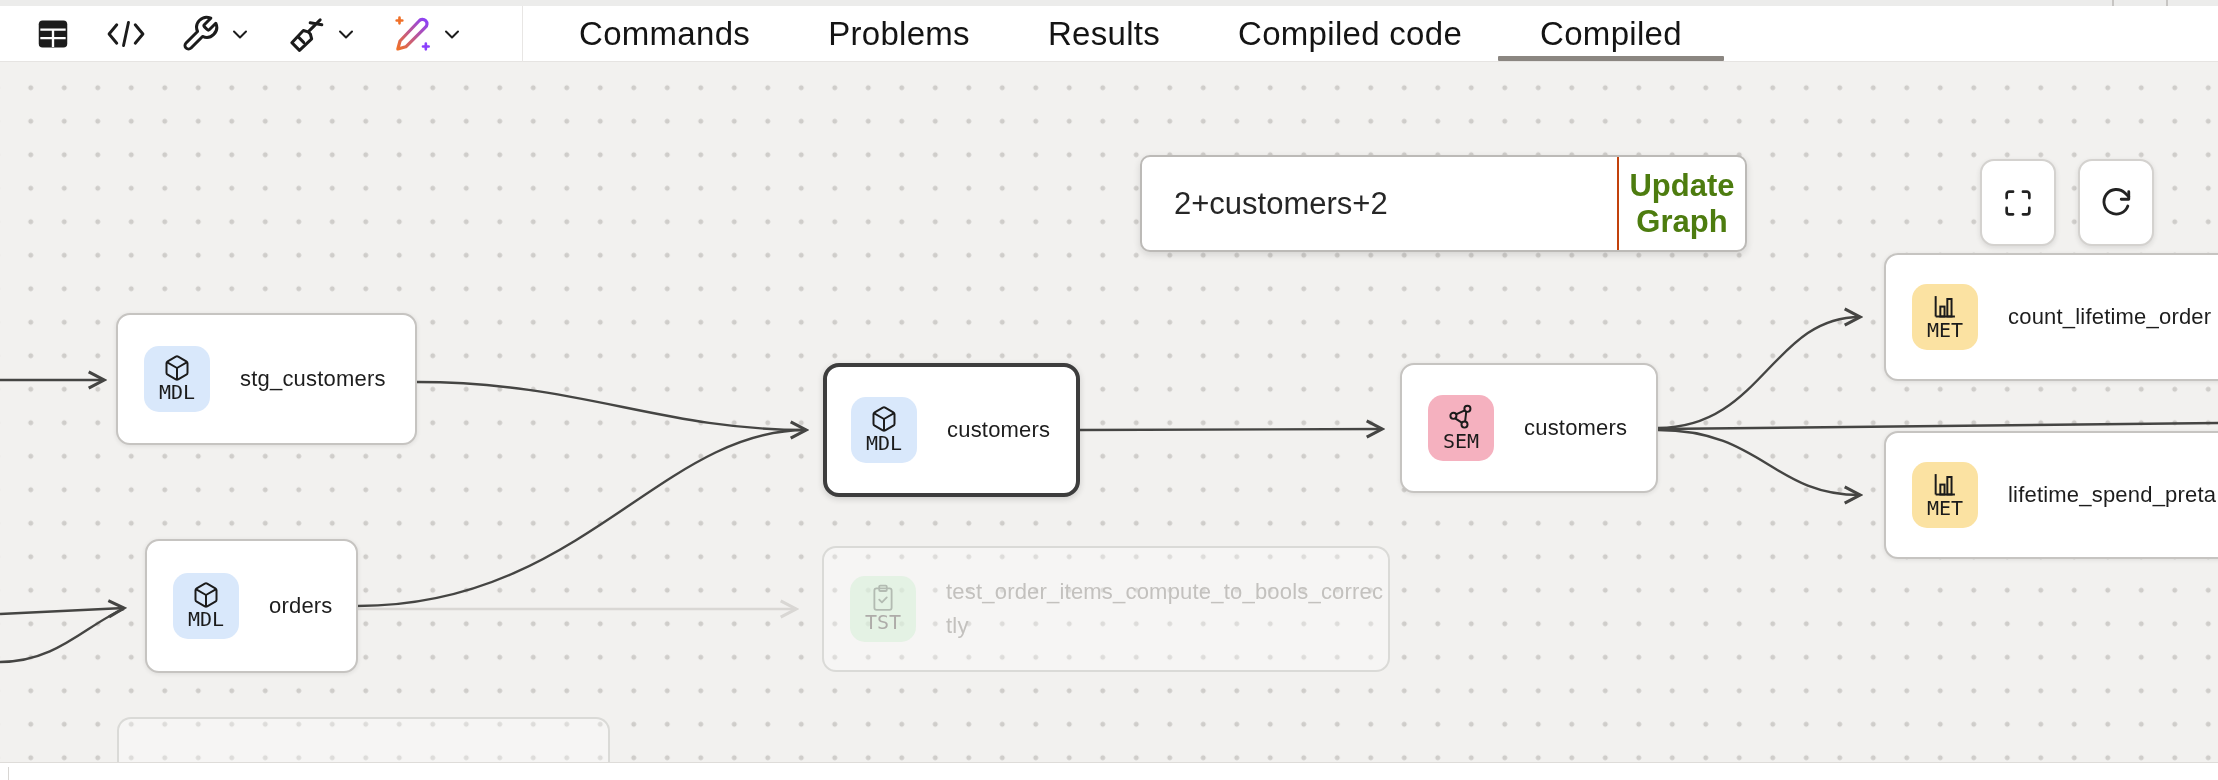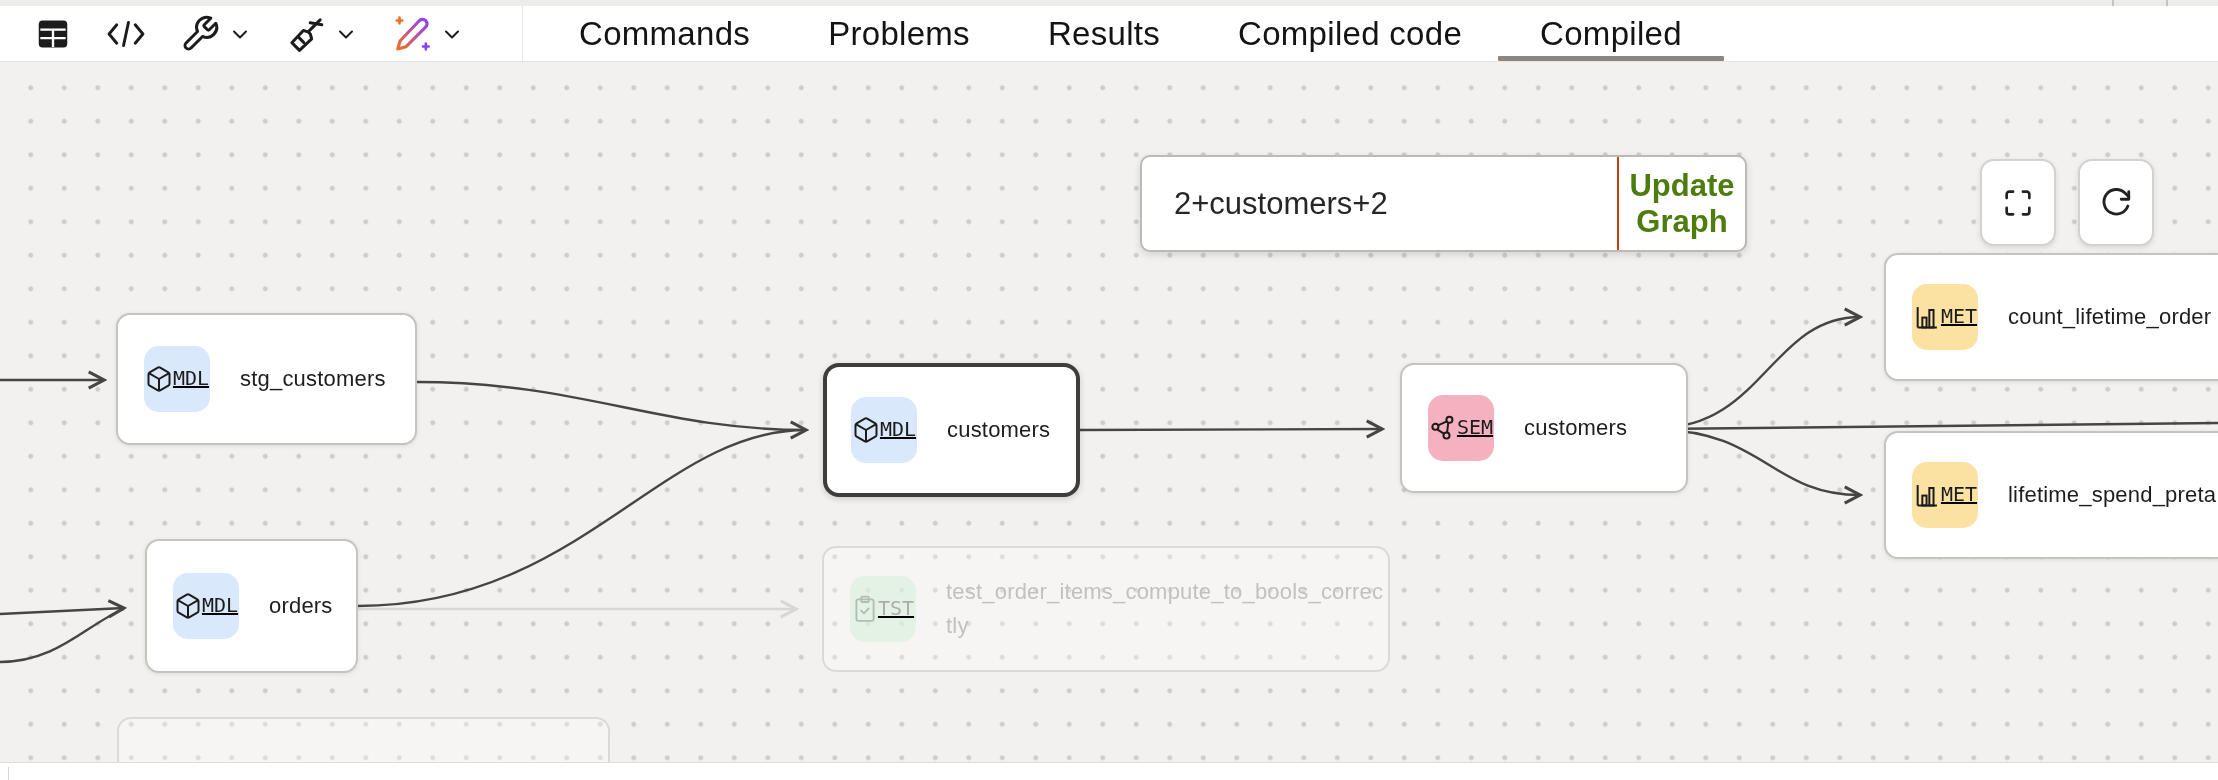--- a/index.html
+++ b/index.html
@@ -33,21 +33,21 @@
   .edges { position:absolute; left:0; top:0; width:2218px; height:700px; }
 
   
   .node { position:absolute; background:#ffffff; border:2px solid #c6c4c1; border-radius:14px;
           box-shadow:0 1px 4px rgba(40,40,40,.10); display:flex; align-items:center;
           gap:30px; padding-left:26px; cursor:pointer; }
   .node.selected { border:4px solid #3d3d3d; border-radius:16px; padding-left:24px;
                    box-shadow:0 2px 6px rgba(40,40,40,.18); }
   .node-label { font-size:22px; color:#1d1d1d; letter-spacing:.2px; }
   .badge { width:66px; height:66px; border-radius:15px; flex:0 0 66px;
-           display:flex; align-items:center; justify-content:center;text-decoration:underline; }
+           display:flex; flex-direction:column; align-items:center; justify-content:center; }
   .badge svg { display:block; }
   .badge-label { font-family:"DejaVu Sans Mono", monospace; font-size:20px; color:#1b1b1b;
                  margin-top:-2px; letter-spacing:0; }
   .badge-model    { background:#d9e8fb; }
   .badge-semantic { background:#f5b1bf; }
   .badge-metric   { background:#fbe2a2; }
   .badge-test     { background:#e3f3e3; }
 
   .node.faded { background:rgba(255,255,255,.30); border-color:rgba(185,183,180,.45);
                 box-shadow:none; }
@@ -209,21 +209,21 @@
       <svg width="26" height="28" viewBox="0 0 24 26">
         <rect x="4" y="4" width="16" height="20" rx="2" fill="none" stroke="#b3bbb2" stroke-width="1.7"></rect>
         <rect x="8.5" y="1.5" width="7" height="5" rx="1" fill="none" stroke="#b3bbb2" stroke-width="1.7"></rect>
         <path d="M8.5 14.5l2.5 2.5 4.5-4.5" fill="none" stroke="#b3bbb2" stroke-width="1.7" stroke-linecap="round" stroke-linejoin="round"></path>
       </svg>
       <div class="badge-label">TST</div>
     </div>
     <div class="node-label">test_order_items_compute_to_bools_correctly</div>
   </div>
 
-  <div class="node" style="left:1400px;top:301px;width:288px;height:130px">
+  <div class="node" style="left:1400px;top:301px;width:258px;height:130px">
     <div class="badge badge-semantic">
       <svg width="28" height="28" viewBox="0 0 24 24">
         <circle cx="17.5" cy="5" r="2.6" fill="none" stroke="#1b1b1b" stroke-width="1.7"></circle>
         <circle cx="5.5" cy="11" r="2.6" fill="none" stroke="#1b1b1b" stroke-width="1.7"></circle>
         <circle cx="15" cy="18.5" r="2.6" fill="none" stroke="#1b1b1b" stroke-width="1.7"></circle>
         <path d="M15.2 6.3L7.8 9.8 M7 13.2l6 3.8 M16.5 7.4l-1 8.5" fill="none" stroke="#1b1b1b" stroke-width="1.7"></path>
       </svg>
       <div class="badge-label">SEM</div>
     </div>
     <div class="node-label">customers</div>

